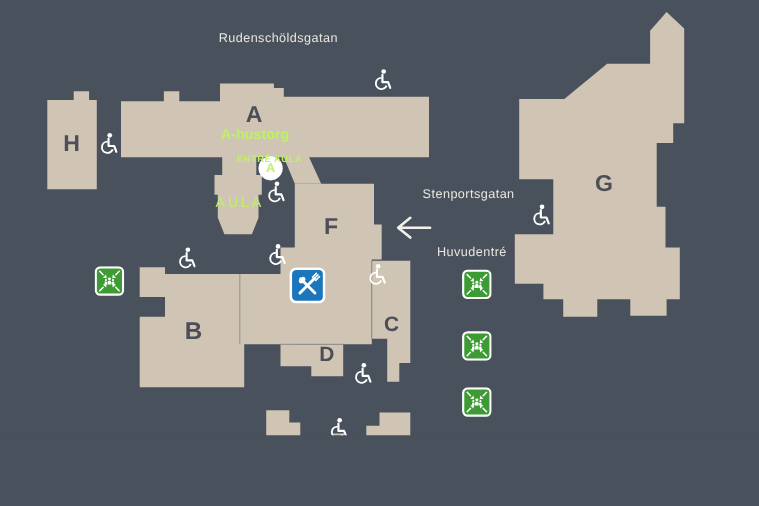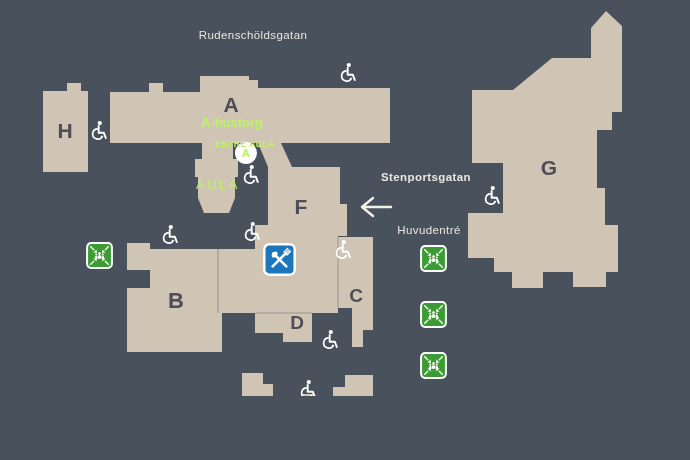--- a/index.html
+++ b/index.html
@@ -97,21 +97,21 @@
     <use href="#sym-asm" x="86" y="242" width="27" height="27"></use>
     <use href="#sym-asm" x="420" y="245" width="27" height="27"></use>
     <use href="#sym-asm" x="420" y="301" width="27" height="27"></use>
     <use href="#sym-asm" x="420" y="352" width="27" height="27"></use>
     <use href="#sym-asm" x="420" y="408" width="27" height="27"></use>
 
     <use href="#sym-rest" x="263" y="243" width="33" height="33"></use>
   </svg>
 
   <div class="lbl street" style="left:253px;top:35px;">Rudenschöldsgatan</div>
-  <div class="lbl street" style="left:426px;top:177px;font-weight:bold;">Stenportsgatan</div>
+  <div class="lbl street" style="left:426px;top:177px;">Stenportsgatan</div>
   <div class="lbl street" style="left:389px;top:230px;margin-left:40px;">Huvudentré</div>
 
   <div class="lbl bletter" style="left:231px;top:105px;font-size:21px;">A</div>
   <div class="lbl bletter" style="left:176px;top:301px;font-size:22px;">B</div>
   <div class="lbl bletter" style="left:356px;top:296px;font-size:19px;">C</div>
   <div class="lbl bletter" style="left:297px;top:323px;font-size:19px;">D</div>
   <div class="lbl bletter" style="left:308px;top:424px;font-size:21px;">E</div>
   <div class="lbl bletter" style="left:301px;top:207px;font-size:21px;">F</div>
   <div class="lbl bletter" style="left:549px;top:168px;font-size:21px;">G</div>
   <div class="lbl bletter" style="left:65px;top:131px;font-size:21px;">H</div>

